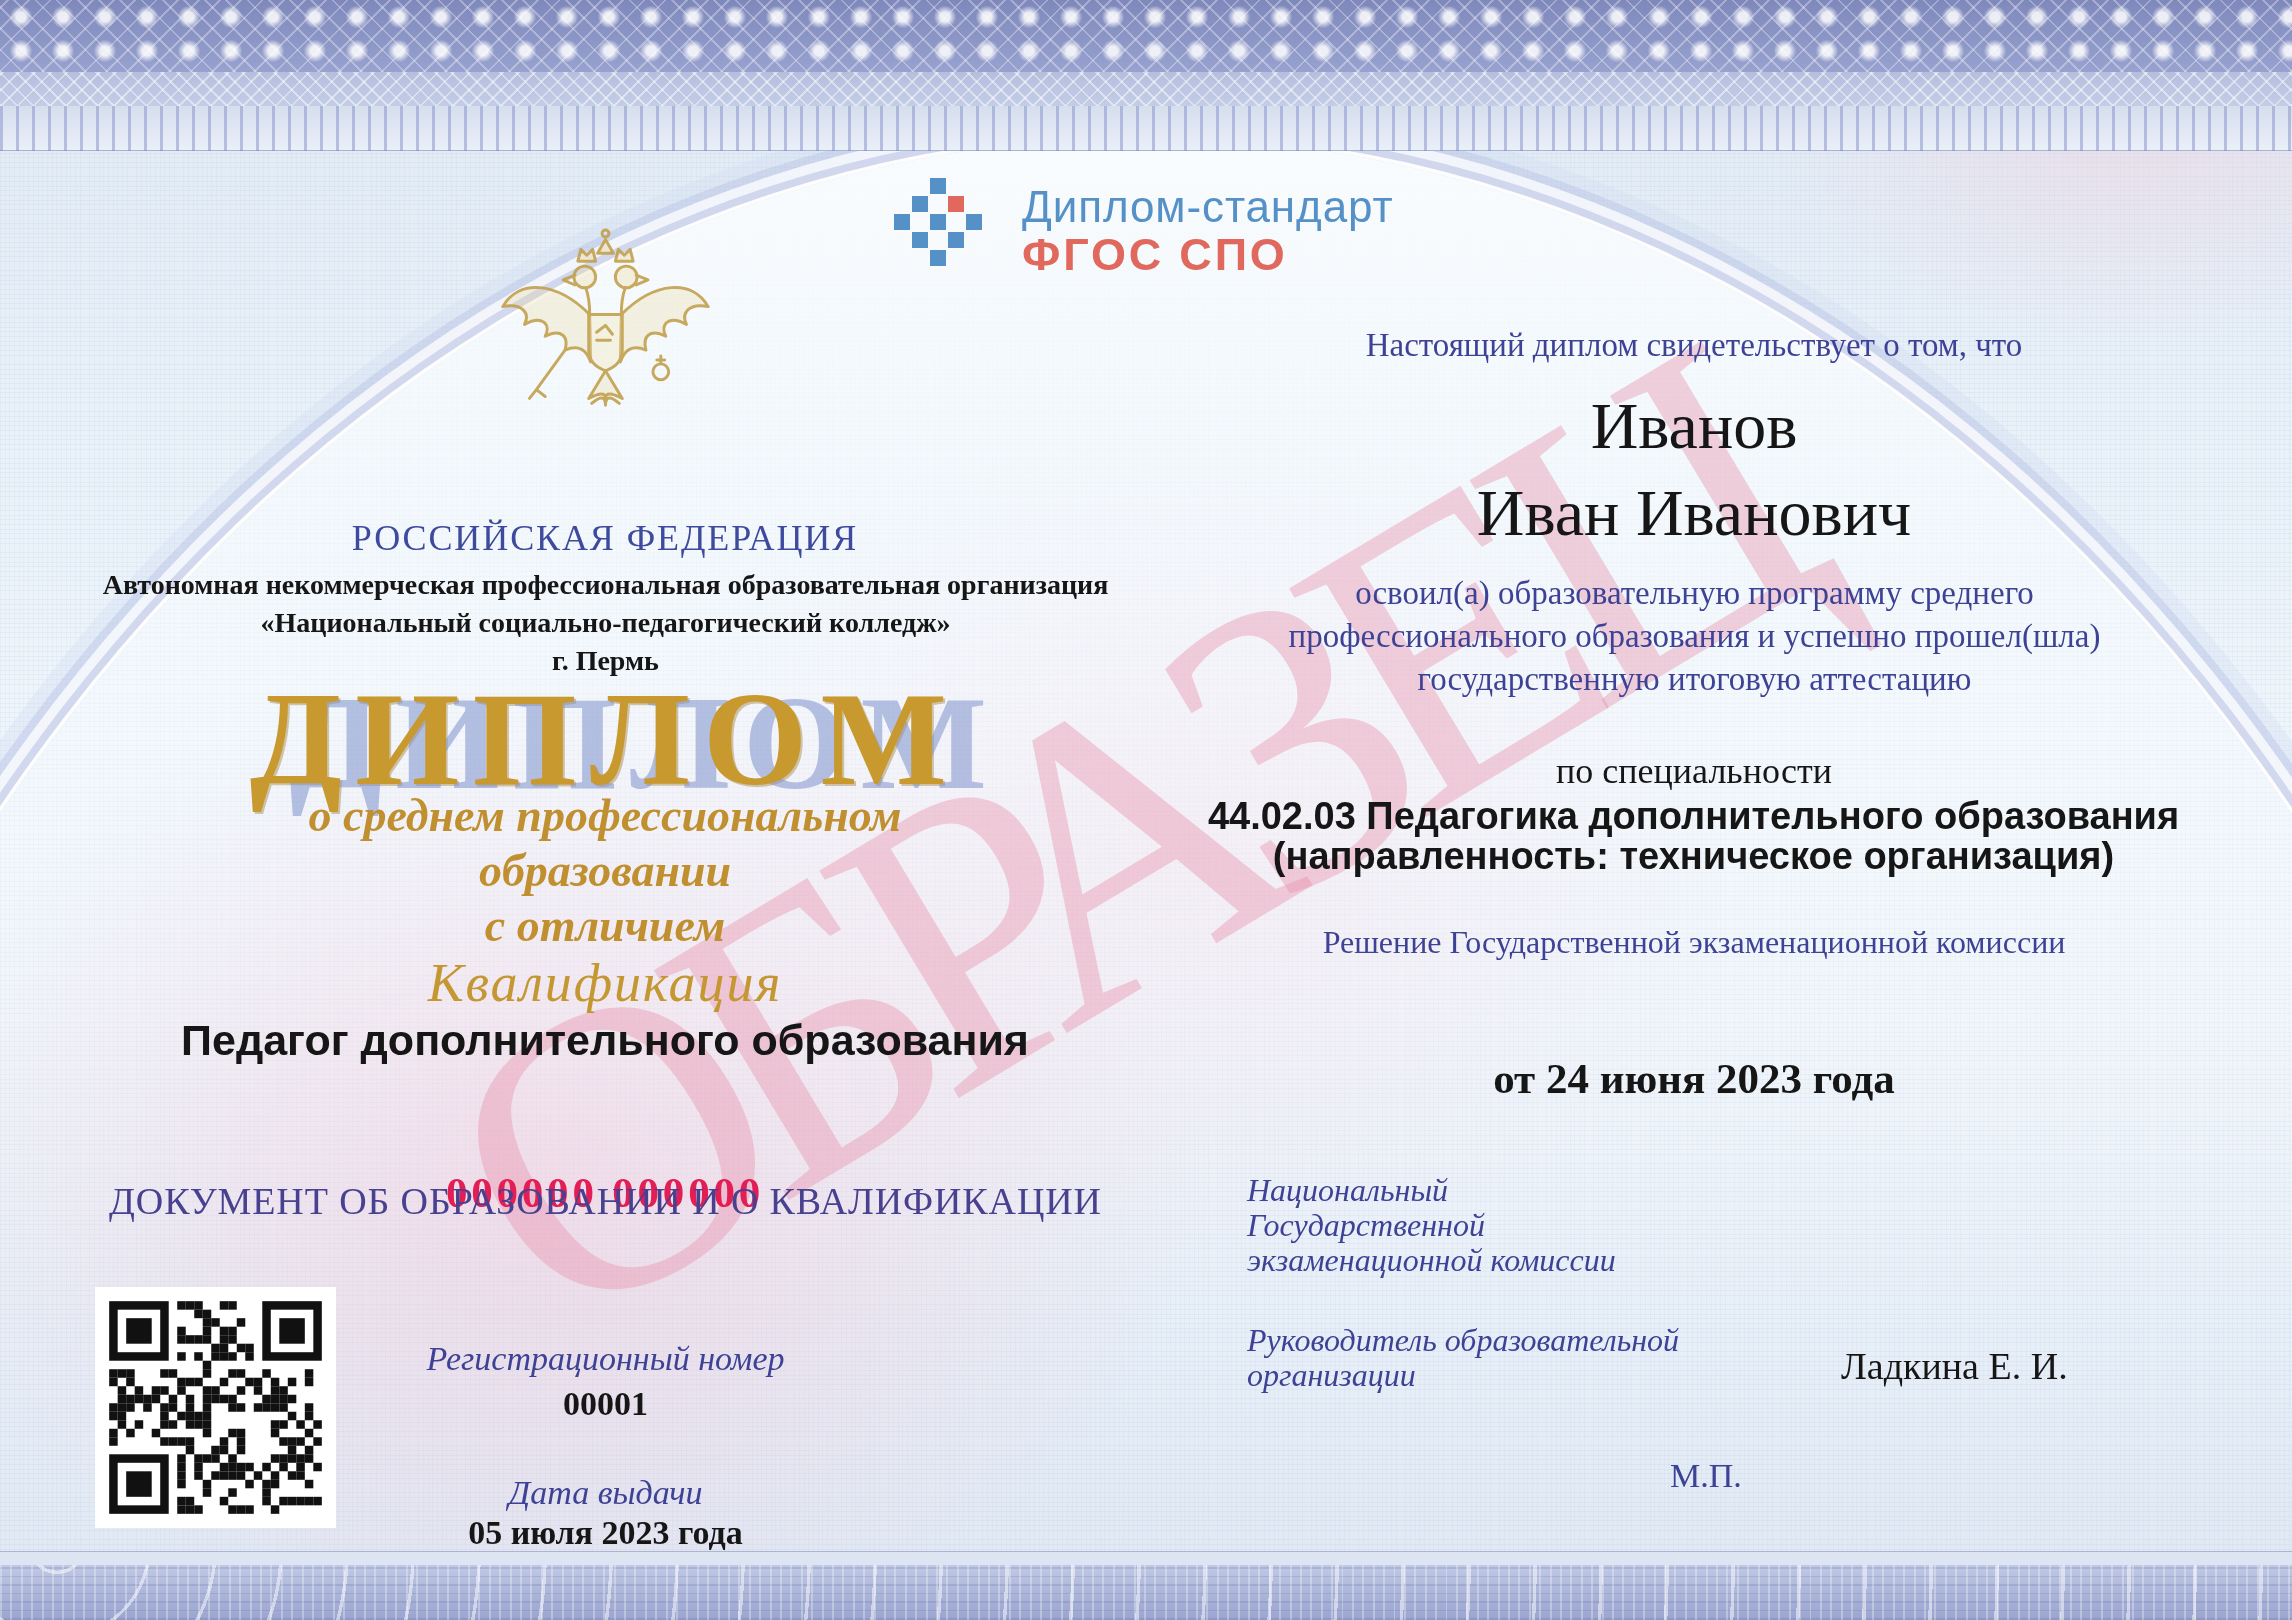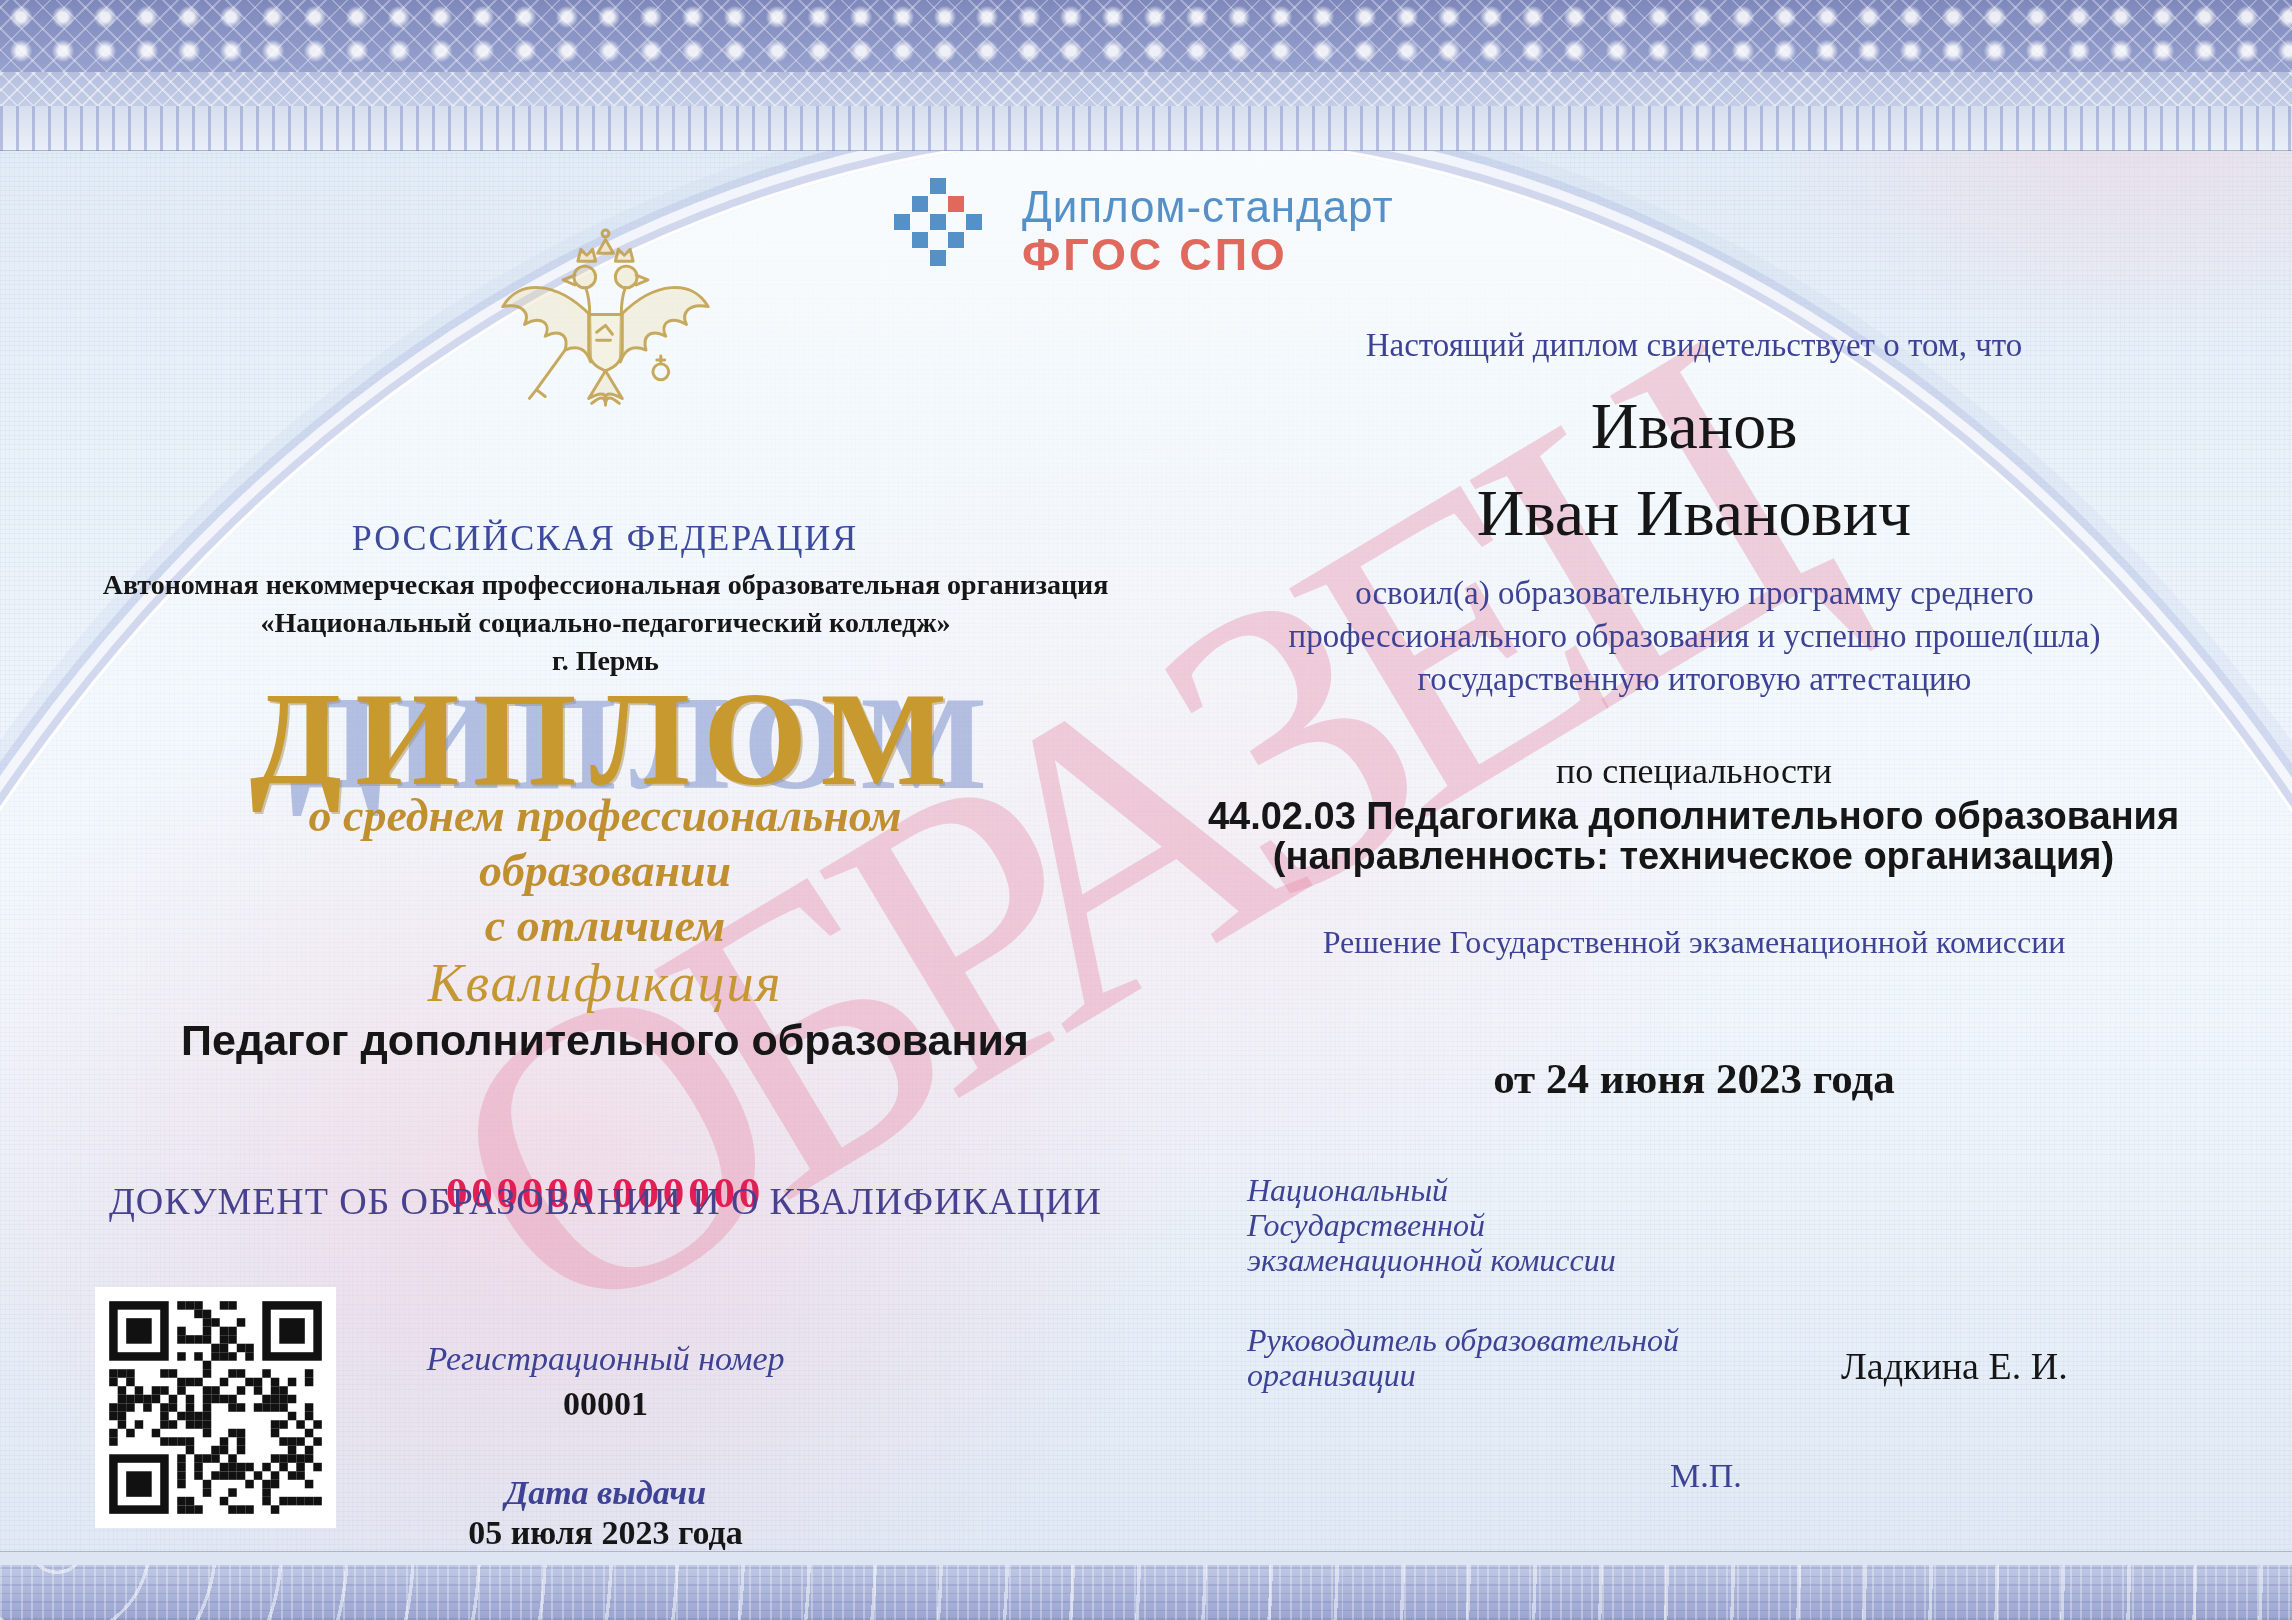--- a/index.html
+++ b/index.html
@@ -103,21 +103,21 @@
               text-shadow:40px 3.8px 0 rgba(126,146,204,.55), 1.9px 1.9px 0 rgba(140,100,20,.35);}
   .subtitle  {left:132px;width:946px;font-size:46px;font-weight:bold;font-style:italic;color:#c08f2f;}
   .sub1{top:789px;} .sub2{top:844px;} .sub3{top:899px;}
   .qualif-label{left:132px;top:952px;width:946px;font-size:54px;font-style:italic;color:#c49733;letter-spacing:1.9px;}
   .qualif-value{left:132px;top:1016px;width:946px;font-size:43px;font-weight:bold;}
   .blank-number{left:132px;top:1120px;width:946px;font-size:43px;font-weight:bold;letter-spacing:3.8px;color:#e31e55;margin-top:48px;}
   .doc-type  {left:85px;top:1179px;width:1041px;font-size:38px;letter-spacing:0.9px;color:#47418f;}
   .qr-box{position:absolute;z-index:6;left:95px;top:1287px;width:241px;height:241px;background:#fff;}
   .reg-label {left:227px;top:1340px;width:757px;font-size:34px;font-style:italic;color:#3d4295;}
   .reg-value {left:227px;top:1385px;width:757px;font-size:34px;font-weight:bold;}
-  .date-label{left:227px;top:1474px;width:757px;font-size:34px;font-style:italic;color:#3d4295;font-weight:bold;}
+  .date-label{left:227px;top:1474px;width:757px;font-size:34px;font-style:italic;color:#3d4295;}
   .date-value{left:227px;top:1514px;width:757px;font-size:34px;font-weight:bold;}
 
   .intro     {left:1221px;top:327px;width:946px;font-size:33px;color:#3d4295;}
   .surname   {left:1221px;top:388px;width:946px;font-size:66px;}
   .givenname {left:1221px;top:475px;width:946px;font-size:66px;}
   .program   {left:1226px;top:572px;width:937px;font-size:33px;line-height:43px;color:#3d4295;}
   .spec-label{left:1221px;top:750px;width:946px;font-size:36px;}
   .spec1     {left:1173px;top:795px;width:1041px;font-size:38px;font-weight:bold;}
   .spec2     {left:1173px;top:835px;width:1041px;font-size:38px;font-weight:bold;}
   .decision  {left:1221px;top:924px;width:946px;font-size:32px;color:#3d4295;}

